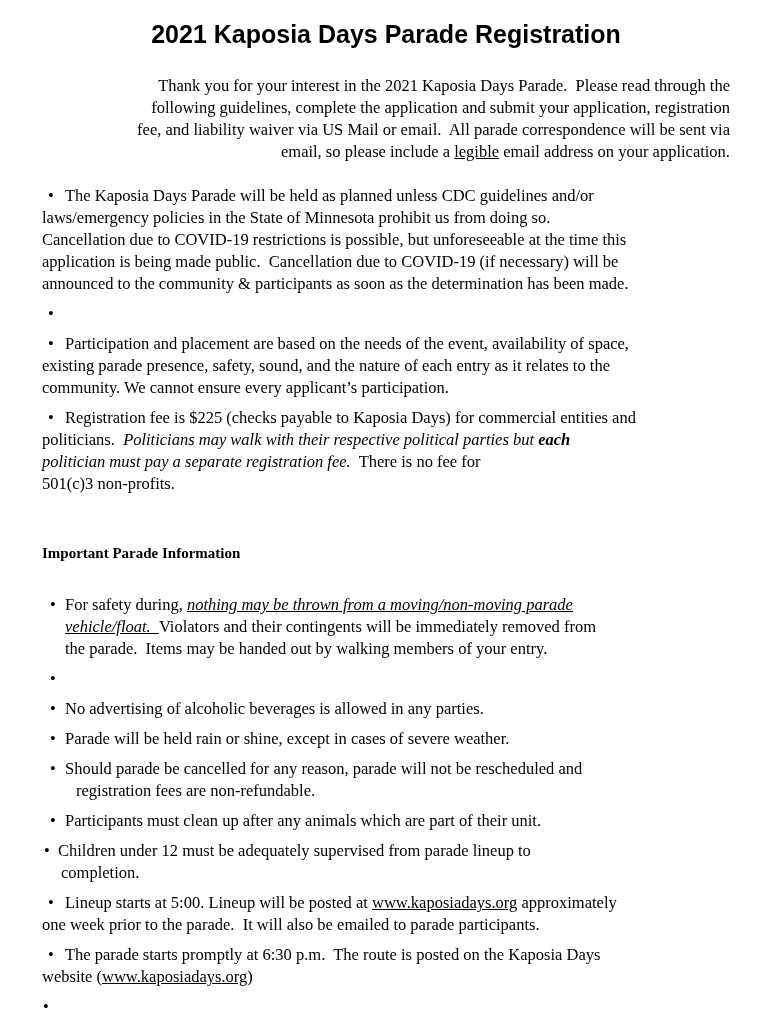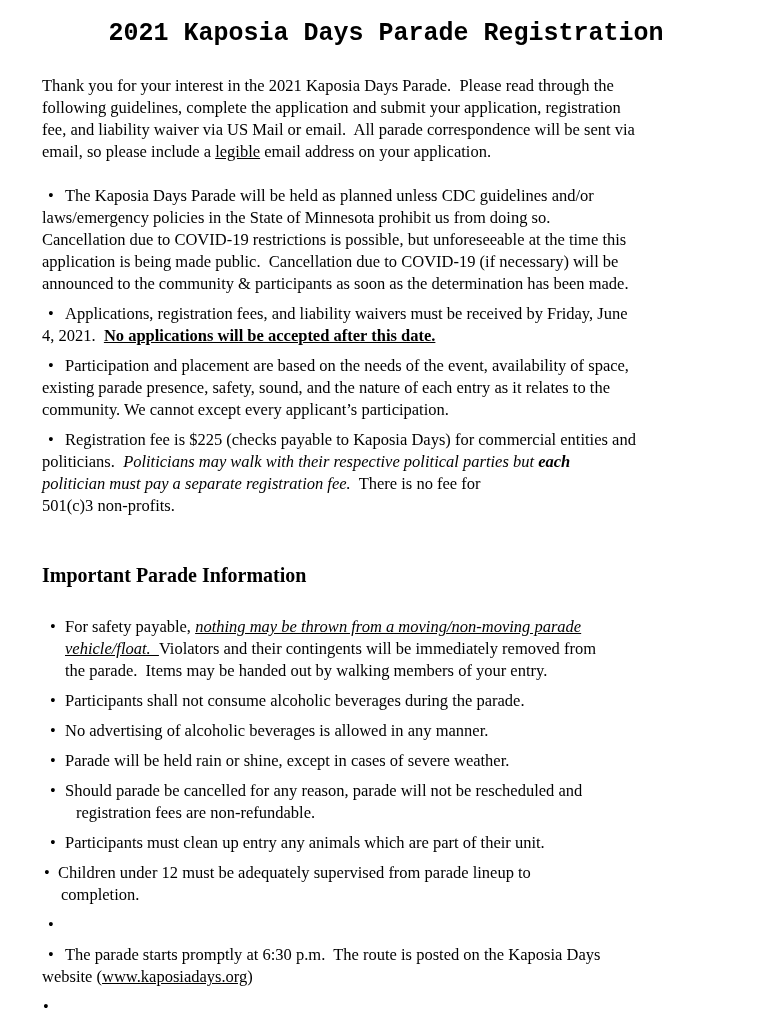--- a/index.html
+++ b/index.html
@@ -14,39 +14,39 @@
     box-sizing: border-box;
     overflow: hidden;
   }
   .page {
     box-sizing: border-box;
     width: 770px;
     height: 1024px;
     padding: 20px 40px 0 42px;
   }
   h1.doc-title {
-    font-family: Liberation Mono, monospace;
+    font-family: Liberation Sans, sans-serif;
     font-weight: bold;
     font-size: 25px;
     line-height: 28px;
     text-align: center;
     margin: 0 0 27px 0;
   }
   h2.section-heading {
     font-family: "Liberation Serif", "DejaVu Serif", serif;
     font-weight: bold;
-    font-size: 20px;
+    font-size: 15px;
     line-height: 22px;
     margin: 47px 0 30px 0;
   }
   p.para {
     margin: 0;
     white-space: pre-wrap;
   }
-  p.intro { margin-bottom: 22px; }
+  p.intro { margin-bottom: 22px; text-align: right; }
   p.bullet-item { margin: 8px 0 2px 0; }
   
   .bullet::before { content: "\2022"; }
   
   .bf .bullet { display: inline-block; width: 17px; margin-left: 6px; }
   .bf2 .bullet { display: inline-block; width: 12px; margin-left: 1px; }
   
   .bh  { padding-left: 23px; }
   .bh  .bullet { display: inline-block; width: 15px; margin-left: -15px; }
   .bh2 { padding-left: 34px; }
@@ -71,44 +71,44 @@
 following guidelines, complete the application and submit your application, registration
 fee, and liability waiver via US Mail or email.  All parade correspondence will be sent via
 email, so please include a </span><span class="r-u">legible</span><span> email address on your application.</span></span></p>
 
   <div>
     <p class="para bullet-item bf"><span class="bullet"></span><span><span>The Kaposia Days Parade will be held as planned unless CDC guidelines and/or
 laws/emergency policies in the State of Minnesota prohibit us from doing so.
 Cancellation due to COVID-19 restrictions is possible, but unforeseeable at the time this
 application is being made public.  Cancellation due to COVID-19 (if necessary) will be
 announced to the community &amp; participants as soon as the determination has been made.</span></span></p>
-    <p class="para bullet-item bf"><span class="bullet"></span><span><span>Applications, registration fees, and liability waivers must be received by Friday, June
-4, 2021.  </span><span class="r-bu">No applications will be accepted after this date.</span></span></p>
+    <p class="para bullet-item bf"><span class="bullet"></span></p>
     <p class="para bullet-item bf"><span class="bullet"></span><span><span>Participation and placement are based on the needs of the event, availability of space,
 existing parade presence, safety, sound, and the nature of each entry as it relates to the
-community. We cannot except every applicant’s participation.</span></span></p>
+community. We cannot ensure every applicant’s participation.</span></span></p>
     <p class="para bullet-item bf"><span class="bullet"></span><span><span>Registration fee is $225 (checks payable to Kaposia Days) for commercial entities and
 politicians.  </span><span class="r-i">Politicians may walk with their respective political parties but </span><span class="r-bi">each</span><span class="r-i">
 politician must pay a separate registration fee.</span><span>  There is no fee for
 501(c)3 non-profits.</span></span></p>
   </div>
 
   <h2 class="section-heading">Important Parade Information</h2>
 
   <div>
-    <p class="para bullet-item bh"><span class="bullet"></span><span><span>For safety payable, </span><span class="r-iu">nothing may be thrown from a moving/non-moving parade
+    <p class="para bullet-item bh"><span class="bullet"></span><span><span>For safety during, </span><span class="r-iu">nothing may be thrown from a moving/non-moving parade
 vehicle/float.  </span><span>Violators and their contingents will be immediately removed from
 the parade.  Items may be handed out by walking members of your entry.</span></span></p>
-    <p class="para bullet-item bh"><span class="bullet"></span><span><span>Participants shall not consume alcoholic beverages during the parade.</span></span></p>
-    <p class="para bullet-item bh"><span class="bullet"></span><span><span>No advertising of alcoholic beverages is allowed in any manner.</span></span></p>
+    <p class="para bullet-item bh"><span class="bullet"></span></p>
+    <p class="para bullet-item bh"><span class="bullet"></span><span><span>No advertising of alcoholic beverages is allowed in any parties.</span></span></p>
     <p class="para bullet-item bh"><span class="bullet"></span><span><span>Parade will be held rain or shine, except in cases of severe weather.</span></span></p>
     <p class="para bullet-item bh2"><span class="bullet"></span><span><span>Should parade be cancelled for any reason, parade will not be rescheduled and
 registration fees are non-refundable.</span></span></p>
-    <p class="para bullet-item bh"><span class="bullet"></span><span><span>Participants must clean up entry any animals which are part of their unit.</span></span></p>
+    <p class="para bullet-item bh"><span class="bullet"></span><span><span>Participants must clean up after any animals which are part of their unit.</span></span></p>
     <p class="para bullet-item bh3"><span class="bullet"></span><span><span>Children under 12 must be adequately supervised from parade lineup to
 completion.</span></span></p>
-    <p class="para bullet-item bf"><span class="bullet"></span></p>
+    <p class="para bullet-item bf"><span class="bullet"></span><span><span>Lineup starts at 5:00. Lineup will be posted at </span><span class="r-u">www.kaposiadays.org</span><span> approximately
+one week prior to the parade.  It will also be emailed to parade participants.</span></span></p>
     <p class="para bullet-item bf"><span class="bullet"></span><span><span>The parade starts promptly at 6:30 p.m.  The route is posted on the Kaposia Days
 website (</span><span class="r-u">www.kaposiadays.org</span><span>)</span></span></p>
     <p class="para bullet-item bf2"><span class="bullet"></span></p>
   </div>
 
 </div>
 
 </body></html>

